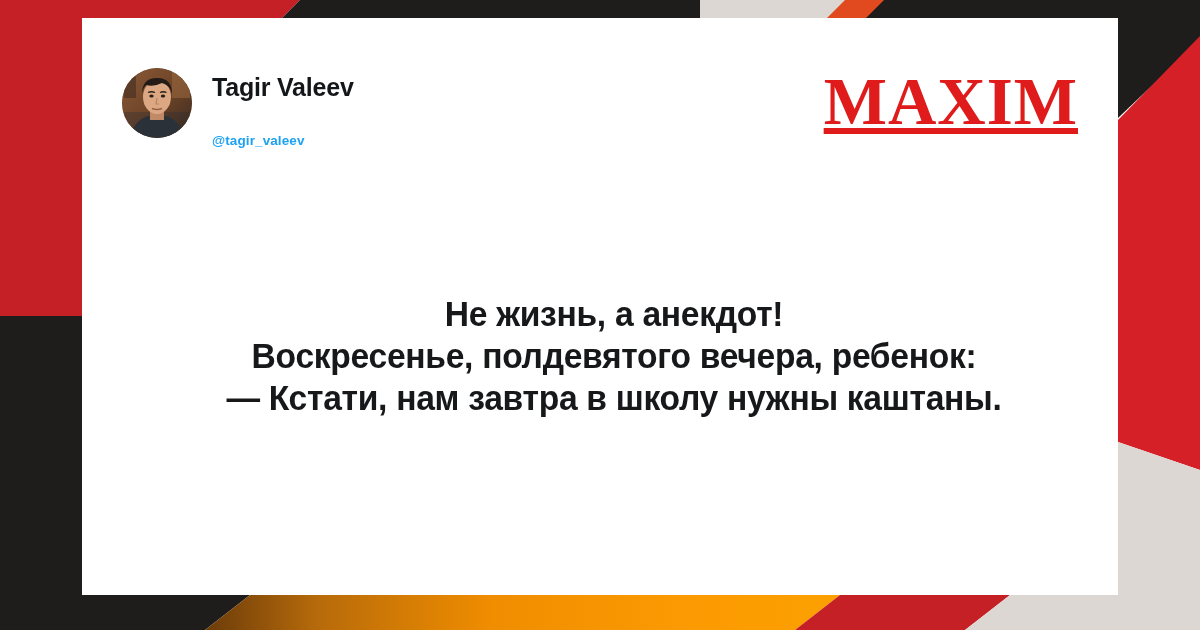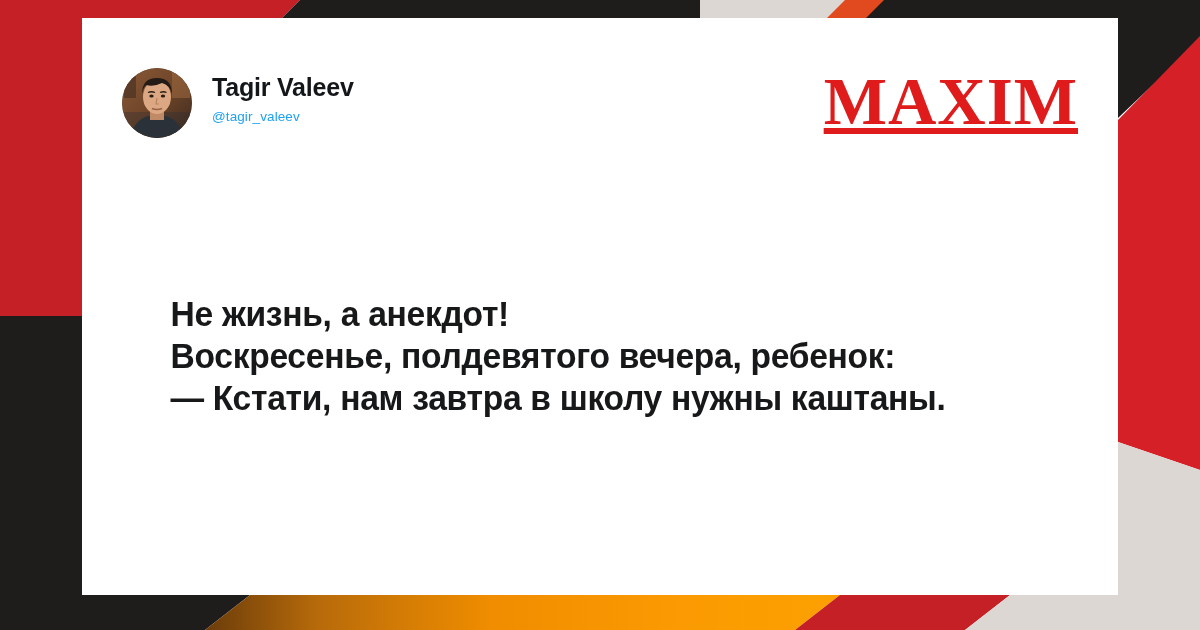--- a/index.html
+++ b/index.html
@@ -47,31 +47,32 @@
     background:#6b4a35;
   }
   .avatar svg { display:block; width:70px; height:70px; }
 
   .author-block {
     margin-left:20px;
     display:flex;
     flex-direction:column;
     justify-content:flex-start;
     padding-top:12px;
+    gap:24px;
   }
   .author-name {
     font-size:25px;
     font-weight:bold;
     color:#14171a;
     letter-spacing:-0.2px;
     line-height:1.1;
   }
   .author-handle {
     font-size:13.5px;
-    font-weight:normal;
+    font-weight:bold;
     color:#1da1f2;
     margin-top:7px;
     letter-spacing:0.1px;
   }
 
   .brand-logo {
     margin-left:auto;
     font-family:"Liberation Serif", serif;
     font-size:67px;
     font-weight:bold;
@@ -82,21 +83,21 @@
     padding-right:4px;
     white-space:nowrap;
     text-decoration:underline;
   }
 
   
   .quote {
     position:absolute;
     left:0; right:0;
     top:275px;
-    text-align:left;
+    text-align:center;
     padding:0 42px;
     margin-left:28px;
   }
   .quote-line {
     font-family:"Liberation Sans", sans-serif;
     font-weight:bold;
     font-size:35px;
     line-height:42px;
     color:#17181a;
     letter-spacing:-0.3px;

